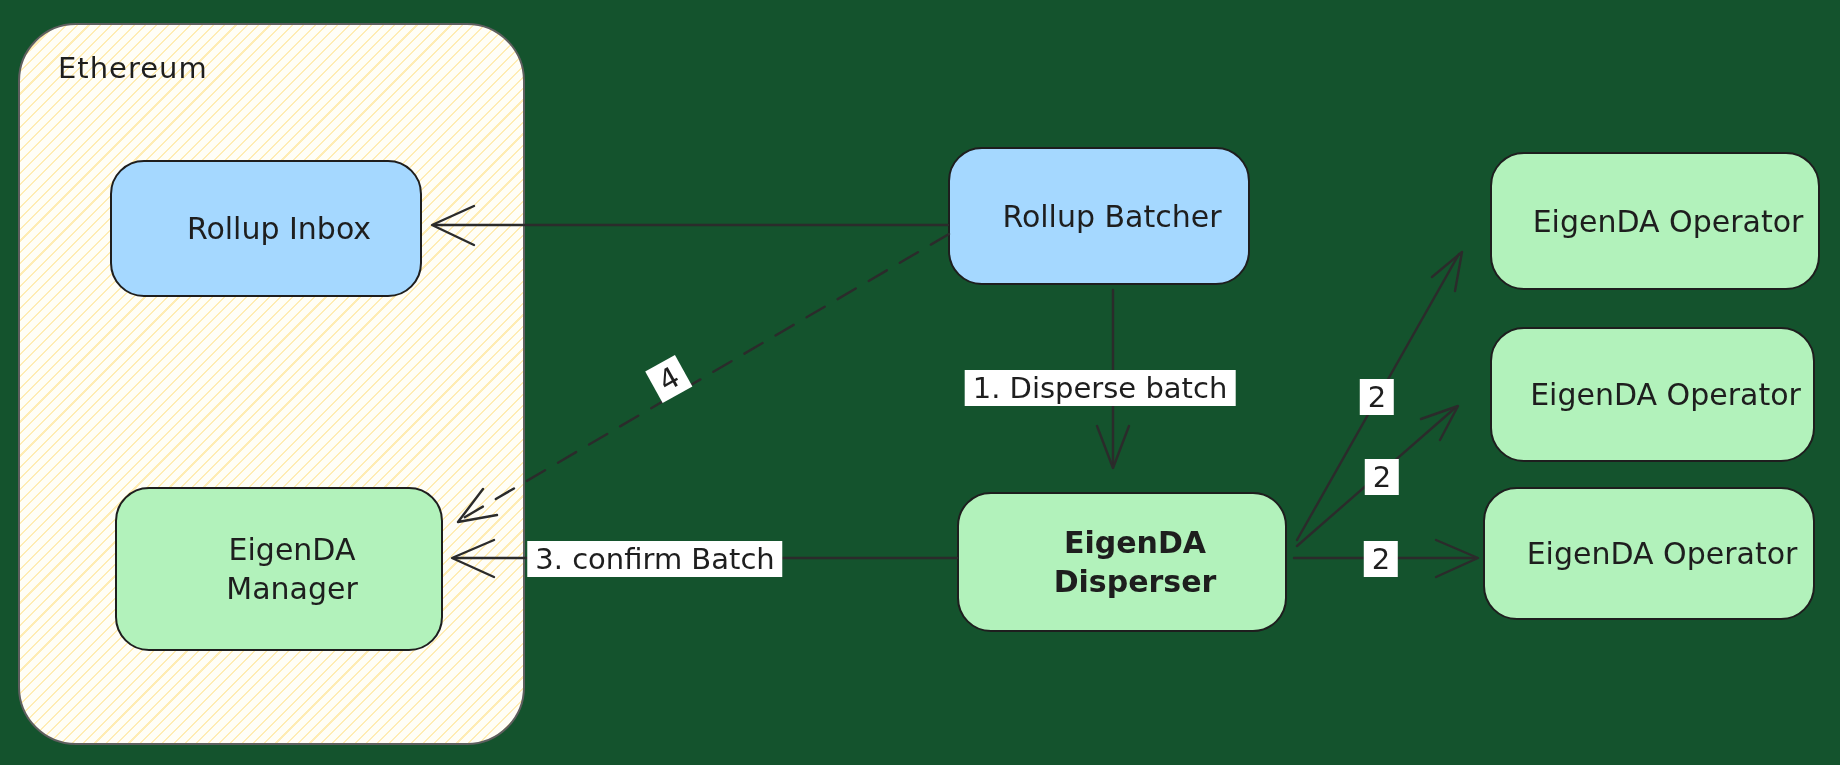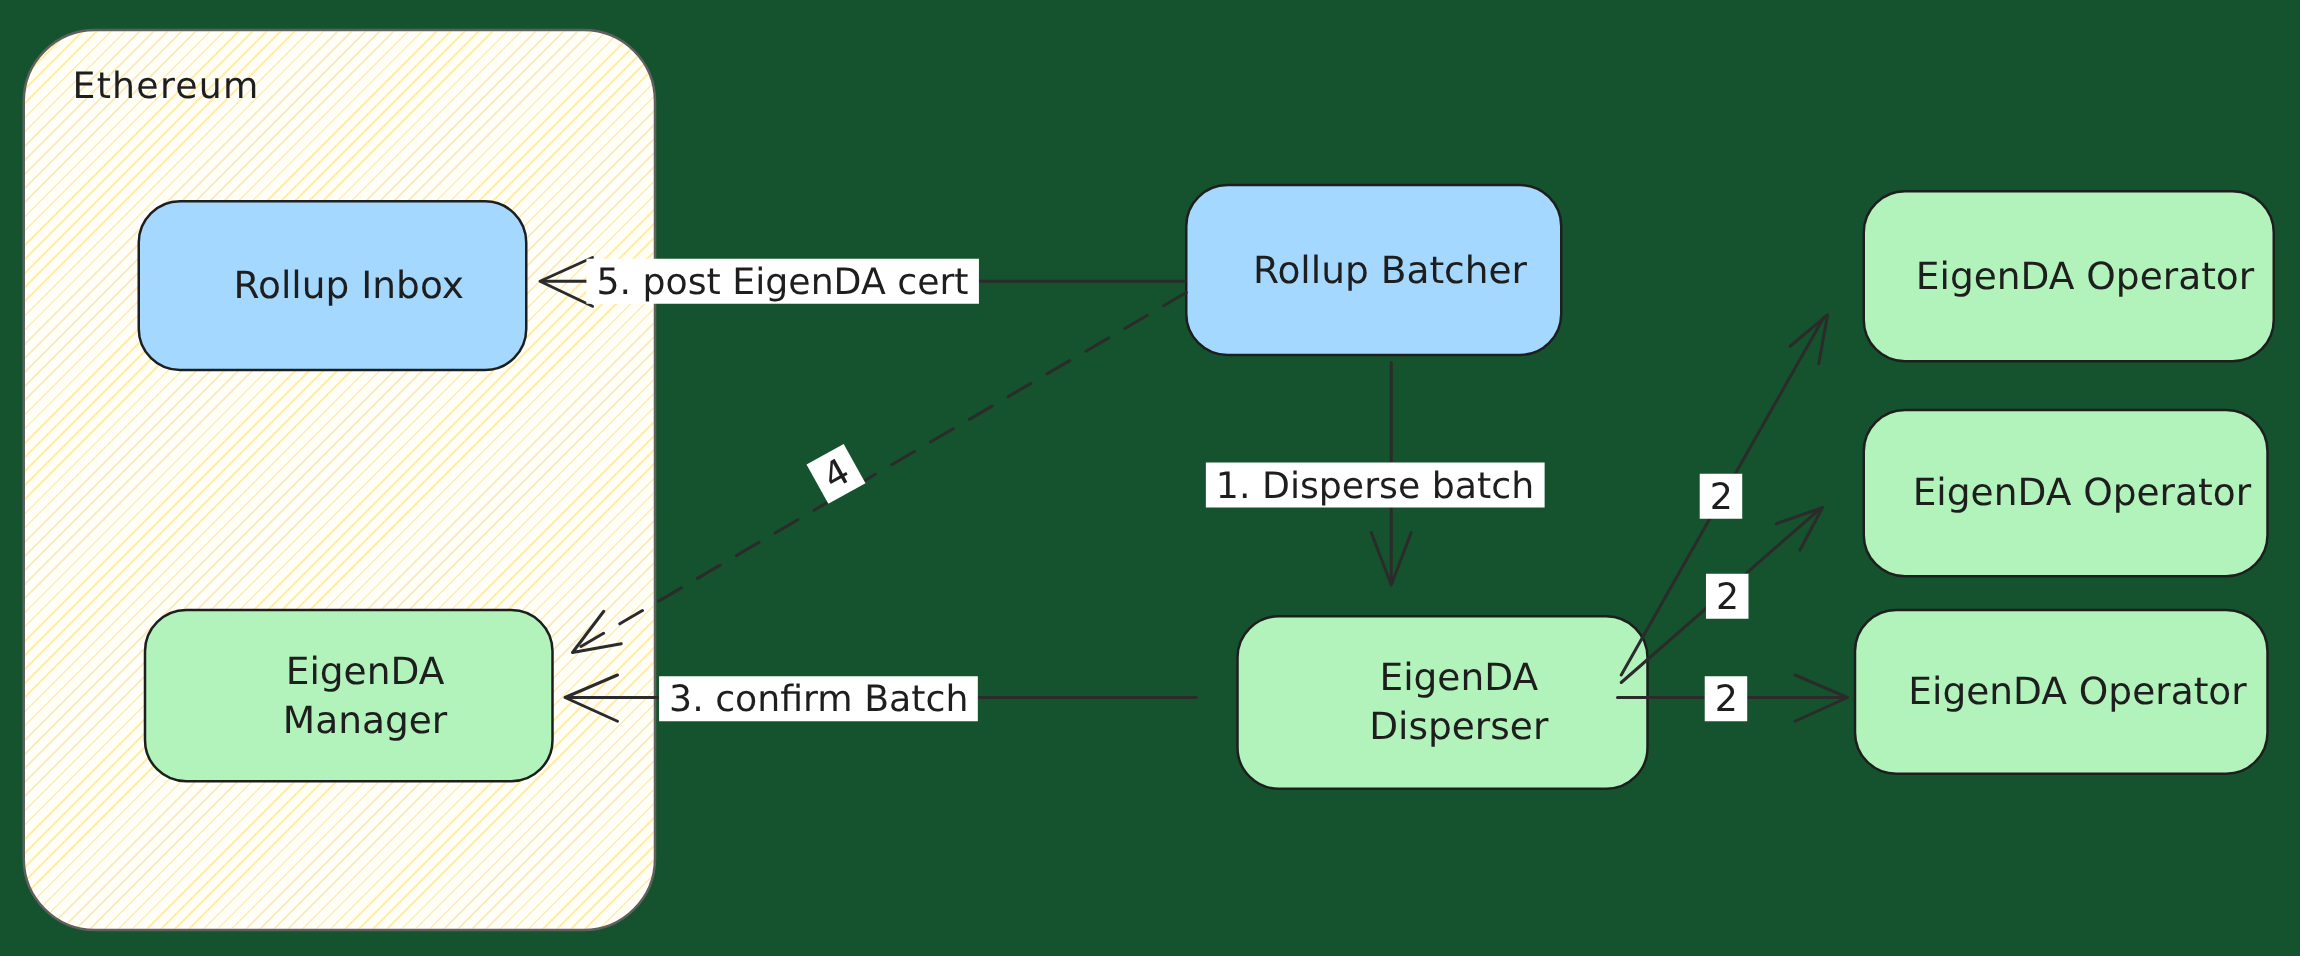--- a/index.html
+++ b/index.html
@@ -23,24 +23,24 @@
   
   .node{
     position:absolute;display:flex;align-items:center;justify-content:center;
     border:2.4px solid #1e1e1e;border-radius:34px;box-sizing:border-box;
     font-size:30px;line-height:1.3;text-align:center;
   }
   .node .lbl{display:block;}
   .node-blue{background:#a5d8ff;}
   .node-green{background:#b2f2bb;}
   #n-inbox    {left:110px; top:160px; width:312px; height:137px;}
-  #n-manager  {left:115px; top:487px; width:328px; height:139px;}
+  #n-manager  {left:115px; top:487px; width:328px; height:164px;}
   #n-manager .lbl{width:200px;}
   #n-batcher  {left:948px; top:147px; width:302px; height:138px;}
-  #n-disperser{left:989px; top:492px; width:330px; height:140px;}
+  #n-disperser{left:957px; top:492px; width:330px; height:140px;font-weight:bold;}
   #n-disperser .lbl{width:210px;}
   #n-op1      {left:1490px;top:152px; width:330px; height:138px;}
   #n-op2      {left:1490px;top:327px; width:325px; height:135px;}
   #n-op3      {left:1483px;top:487px; width:332px; height:133px;}
   
   svg.arrows{position:absolute;left:0;top:0;width:1840px;height:765px;z-index:3;pointer-events:none;}
   svg.arrows line, svg.arrows polyline{stroke:#2b2b2b;stroke-width:2.4;fill:none;stroke-linecap:round;stroke-linejoin:round;}
   svg.arrows .dashed{stroke-dasharray:21 15;}
   
   .edge-label{
@@ -124,21 +124,20 @@
   </div>
 
   <div class="node node-green zn" id="n-op2">
     <span class="lbl">EigenDA Operator</span>
   </div>
 
   <div class="node node-green zn" id="n-op3">
     <span class="lbl">EigenDA Operator</span>
   </div>
 
-  <div class="edge-label" id="l-post">5. post EigenDA cert</div>
   <div class="edge-label" id="l-step4">4</div>
   <div class="edge-label" id="l-disperse">1. Disperse batch</div>
   <div class="edge-label" id="l-confirm">3. confirm Batch</div>
   <div class="edge-label" id="l-2a">2</div>
   <div class="edge-label" id="l-2b">2</div>
   <div class="edge-label" id="l-2c">2</div>
 
 </div>
 
 </body></html>

